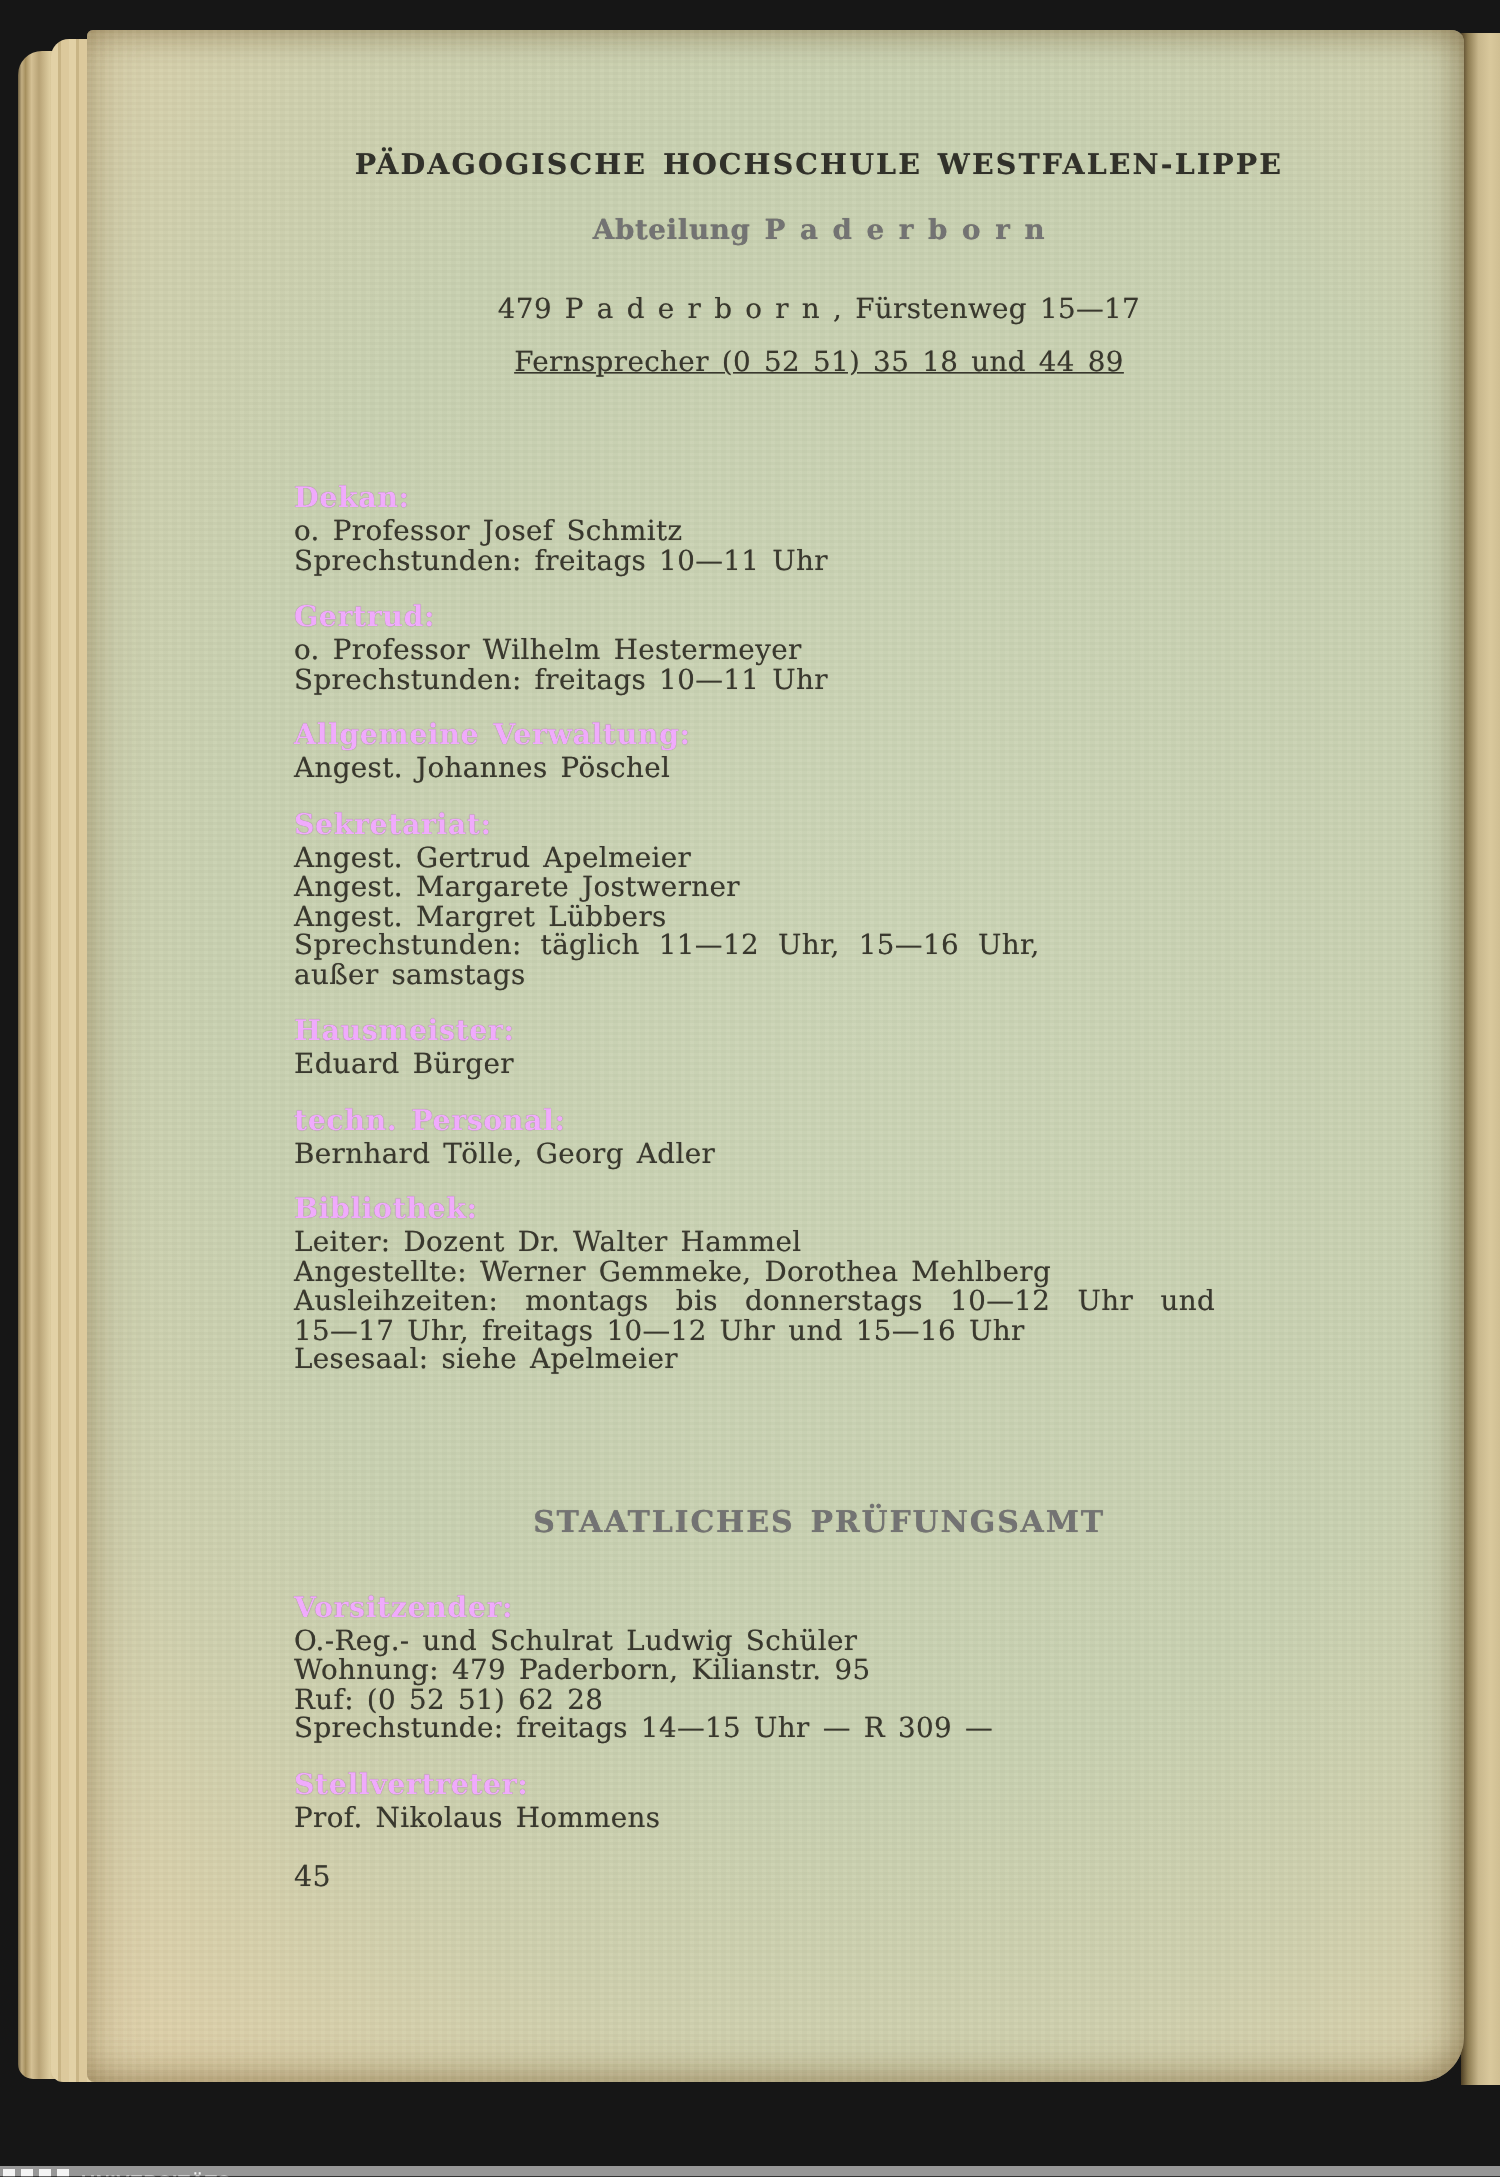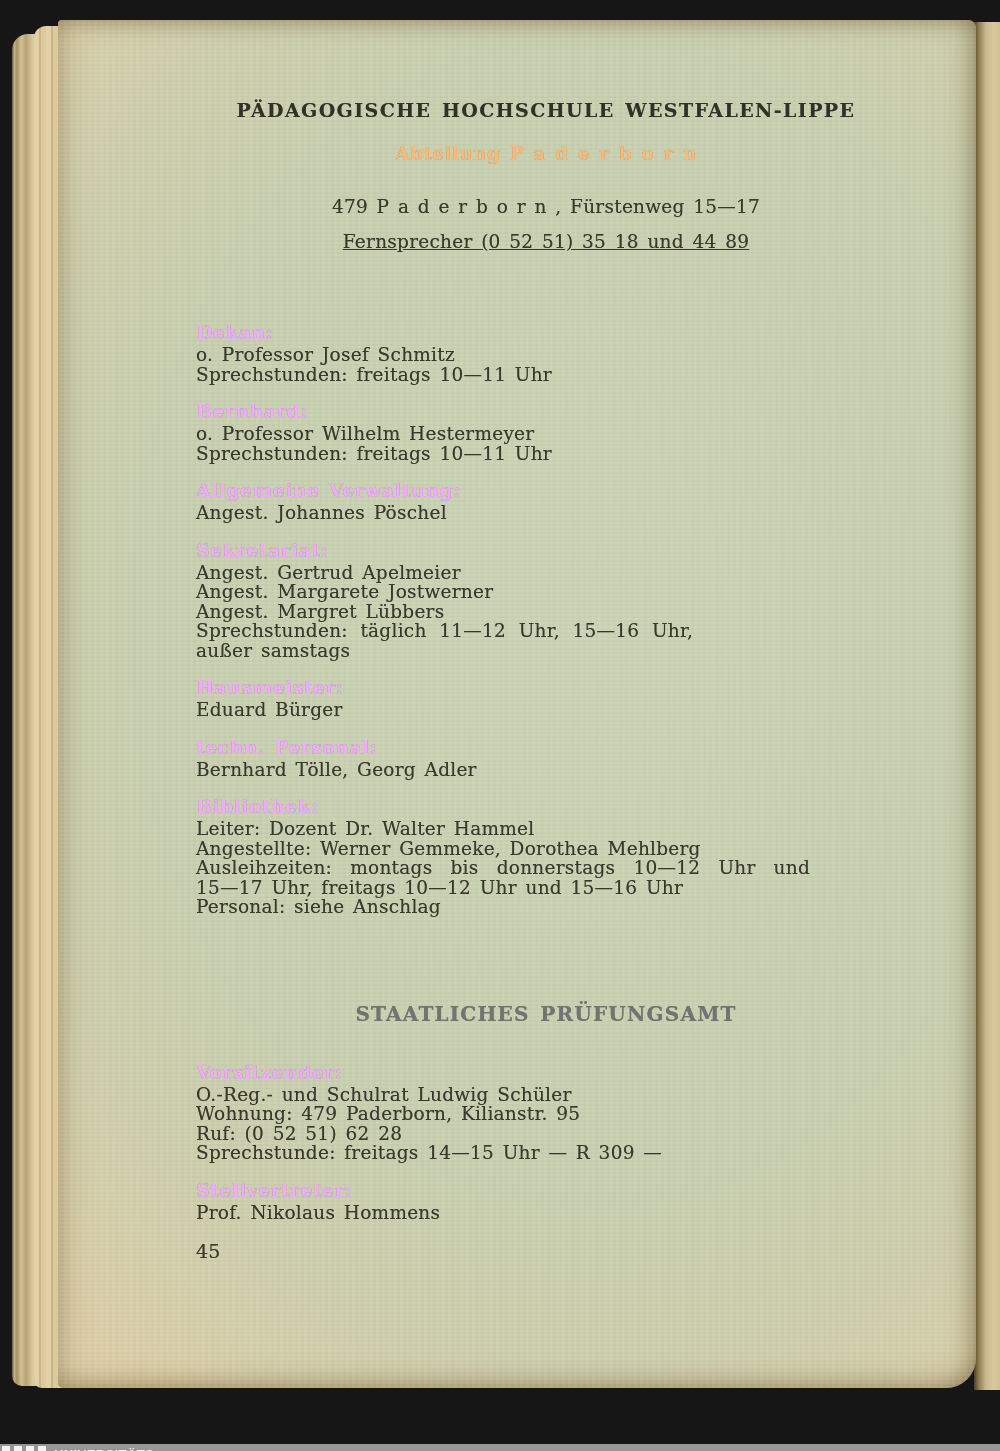--- a/index.html
+++ b/index.html
@@ -51,21 +51,21 @@
     letter-spacing:.25px; word-spacing:2.5px;
   }
   .doc-title {
     position:absolute; top:99px; left:0; width:100%;
     text-align:center; font-weight:bold; font-size:19px;
     letter-spacing:1.4px; color:#31312a;
   }
   .doc-subtitle {
     position:absolute; top:143px; left:0; width:100%;
     text-align:center; font-weight:bold; font-size:18.5px;
-    letter-spacing:.4px; color:#fdba74;
+    letter-spacing:.4px; color:#737373;
   }
   .doc-address {
     position:absolute; top:196px; left:0; width:100%;
     text-align:center; font-size:18.5px;
   }
   .doc-phone {
     position:absolute; top:231px; left:0; width:100%;
     text-align:center; font-size:18.5px;text-decoration:underline;
   }
   .sections-flow { position:absolute; top:322px; left:0; width:100%; }
@@ -127,21 +127,21 @@
     <div class="sections-flow">
       <div>
           <div class="section">
             <div class="sec-label">Dekan:</div>
             <div class="sec-body">
               <div class="sec-line">o. Professor Josef Schmitz</div>
               <div class="sec-line">Sprechstunden: freitags 10—11 Uhr</div>
             </div>
           </div>
           <div class="section">
-            <div class="sec-label">Bernhard:</div>
+            <div class="sec-label">Gertrud:</div>
             <div class="sec-body">
               <div class="sec-line">o. Professor Wilhelm Hestermeyer</div>
               <div class="sec-line">Sprechstunden: freitags 10—11 Uhr</div>
             </div>
           </div>
           <div class="section">
             <div class="sec-label">Allgemeine Verwaltung:</div>
             <div class="sec-body">
               <div class="sec-line">Angest. Johannes Pöschel</div>
             </div>
@@ -168,21 +168,21 @@
               <div class="sec-line">Bernhard Tölle, Georg Adler</div>
             </div>
           </div>
           <div class="section">
             <div class="sec-label">Bibliothek:</div>
             <div class="sec-body">
               <div class="sec-line">Leiter: Dozent Dr. Walter Hammel</div>
               <div class="sec-line">Angestellte: Werner Gemmeke, Dorothea Mehlberg</div>
               <div class="sec-line spread2">Ausleihzeiten: montags bis donnerstags 10—12 Uhr und</div>
               <div class="sec-line">15—17 Uhr, freitags 10—12 Uhr und 15—16 Uhr</div>
-              <div class="sec-line">Personal: siehe Anschlag</div>
+              <div class="sec-line">Lesesaal: siehe Apelmeier</div>
             </div>
           </div>
         </div>
       <div class="exam-heading">STAATLICHES PRÜFUNGSAMT</div>
       <div>
           <div class="section">
             <div class="sec-label">Vorsitzender:</div>
             <div class="sec-body">
               <div class="sec-line">O.-Reg.- und Schulrat Ludwig Schüler</div>
               <div class="sec-line">Wohnung: 479 Paderborn, Kilianstr. 95</div>

